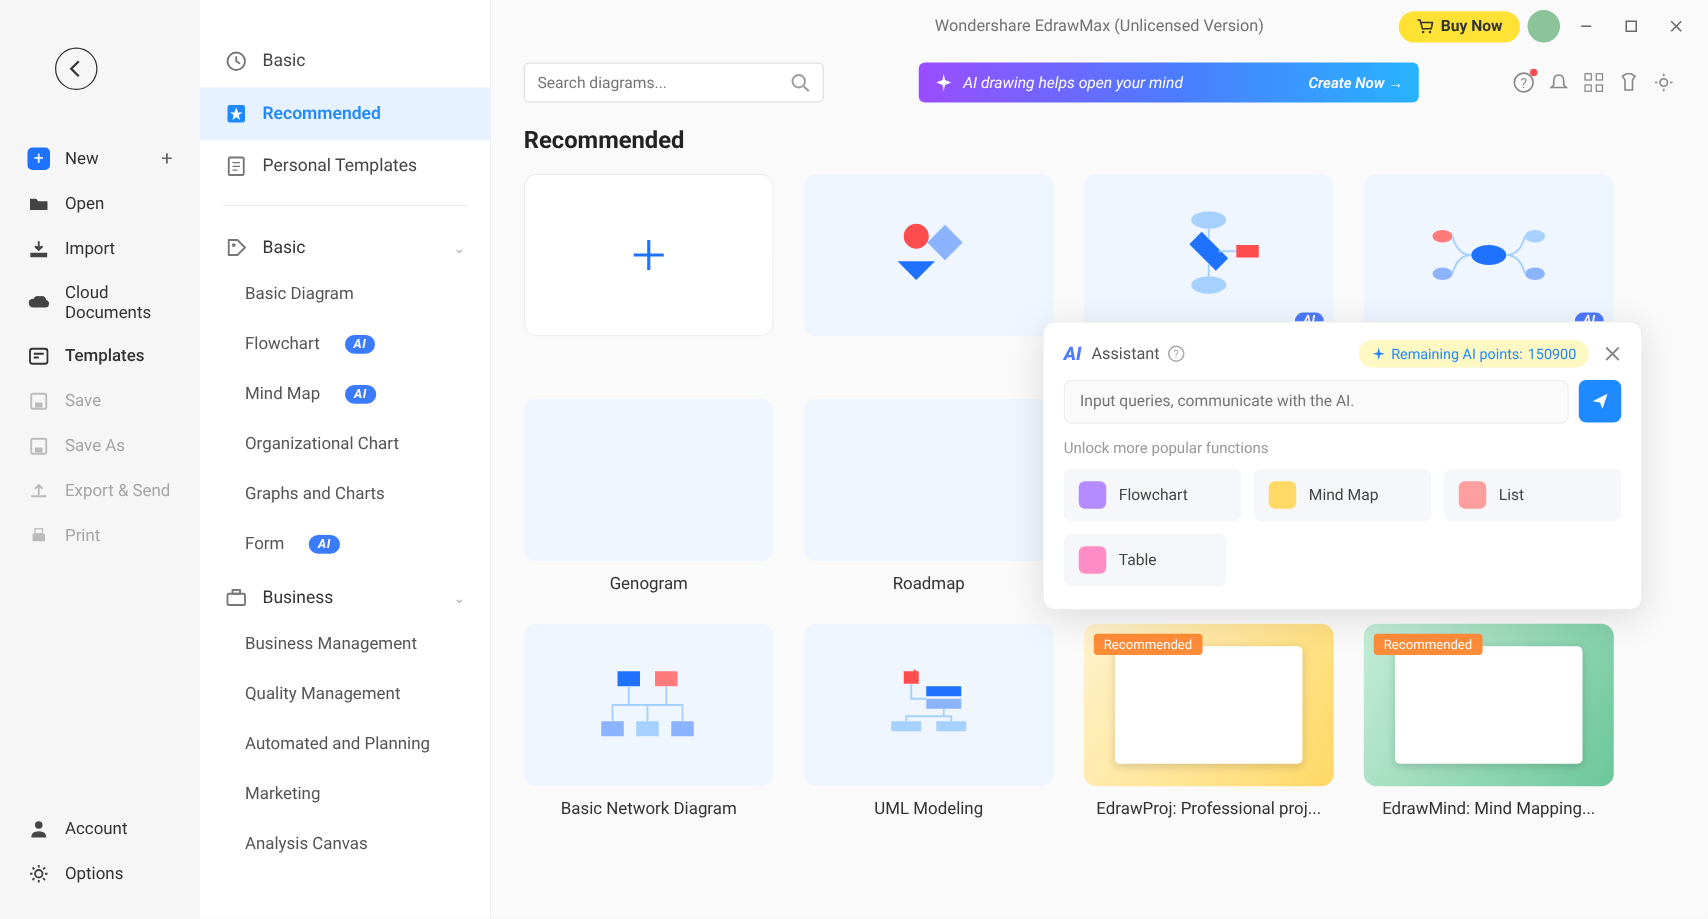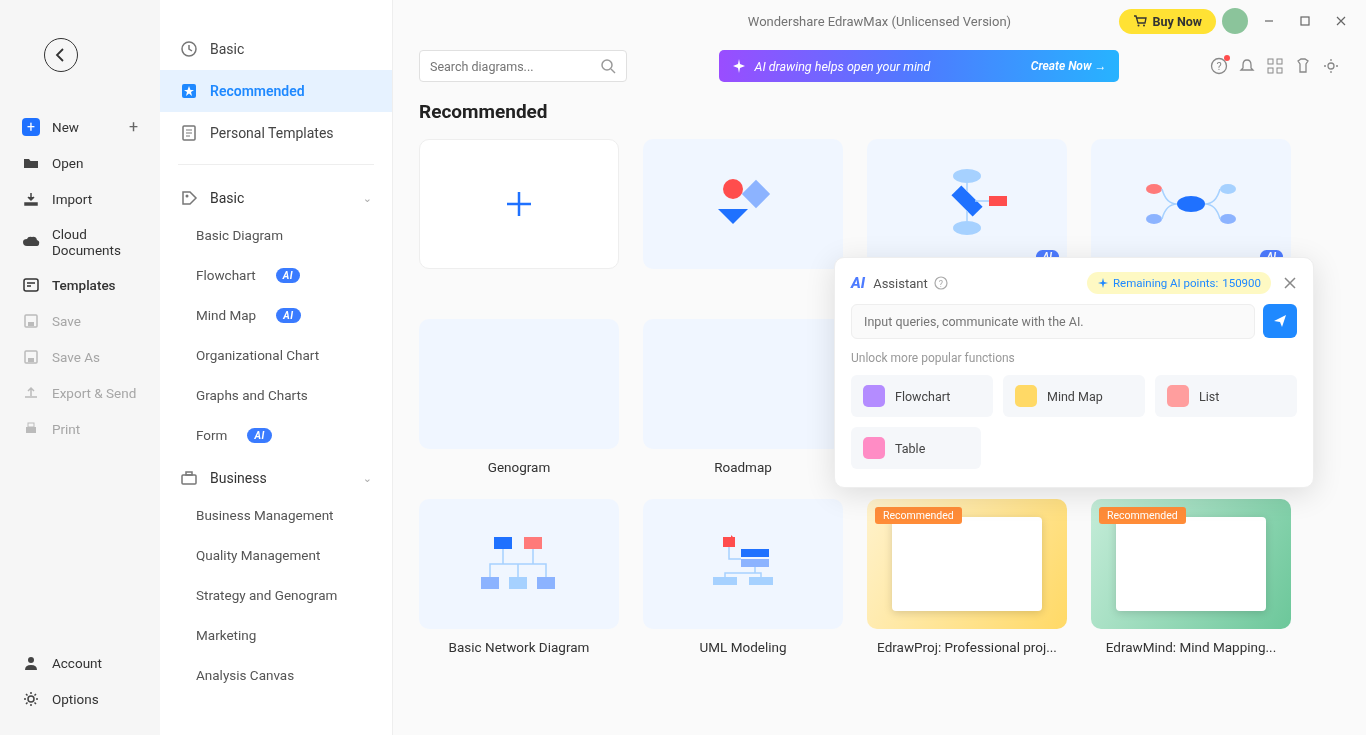--- a/index.html
+++ b/index.html
@@ -28,21 +28,21 @@
 .ai-badge { background:#3a7bff; color:#fff; font-size:10px; padding:2px 7px; border-radius:8px; font-weight:700; letter-spacing:0.5px; margin-left:8px; font-style:italic;}
 
 .main { flex:1; background:#fafafa; display:flex; flex-direction:column; position:relative; }
 .titlebar { height:42px; display:flex; align-items:center; justify-content:center; position:relative; }
 .title { font-size:13px; color:#737373; }
 .titlebar .right-ctrls { position:absolute; right:10px; display:flex; gap:6px; align-items:center; }
 .buy-btn { background:#ffe234; border-radius:16px; padding:5px 14px; font-size:12.5px; font-weight:700; color:#333; display:flex; align-items:center; gap:6px; cursor:pointer; }
 .avatar { width:26px; height:26px; border-radius:50%; background:#8bc49b; overflow:hidden; }
 .win-btn { width:30px; height:30px; display:flex; align-items:center; justify-content:center; cursor:pointer; color:#666; }
 .topbar { display:flex; gap:48px; align-items:center; padding:8px 26px; justify-content:space-between; }
-.search { display:flex; align-items:center; background:#fff; border:1px solid #e0e0e0; border-radius:4px; width:208px; height:32px; padding:0 10px; }
+.search { display:flex; align-items:center; background:#fff; border:1px solid #e0e0e0; border-radius:4px; width:240px; height:32px; padding:0 10px; }
 .search input { border:none; outline:none; flex:1; font-size:12.5px; color:#666; background:transparent; }
 .ai-banner { flex:0 0 400px; height:32px; border-radius:5px; background:linear-gradient(90deg,#9a4dff,#4d7bff,#27b3ff); display:flex; align-items:center; color:#fff; font-size:12.5px; padding:0 12px; justify-content:space-between; cursor:pointer; font-style:italic;}
 .ai-banner .create { font-weight:600; font-size:12px; }
 .topbar-icons { display:flex; gap:10px; align-items:center; color:#777; }
 .topbar-icons div { cursor:pointer; position:relative; }
 .dot { position:absolute; top:-2px; right:-2px; width:6px; height:6px; background:#ff4d4d; border-radius:50%; }
 .content { padding:10px 26px 20px; overflow:auto; flex:1; }
 .content h2 { font-size:19px; font-weight:700; color:#222; margin-bottom:16px; }
 .grid { display:grid; grid-template-columns:repeat(4,200px); gap:24px; }
 .card { display:flex; flex-direction:column; align-items:center; cursor:pointer; }
@@ -242,21 +242,21 @@
       </span>
     <span style="color:#aaa;font-size:11px;">⌄</span>
   </div>
   <div class="msb-item indent">
       <span>Business Management</span>
     </div>
   <div class="msb-item indent">
       <span>Quality Management</span>
     </div>
   <div class="msb-item indent">
-      <span>Strategy and Genogram</span>
+      <span>Automated and Planning</span>
     </div>
   <div class="msb-item indent">
       <span>Marketing</span>
     </div>
   <div class="msb-item indent">
       <span>Analysis Canvas</span>
     </div>
 </div>
 
 <div class="main">

